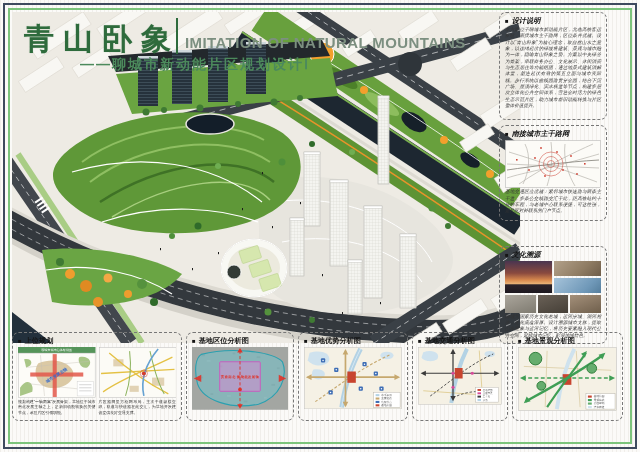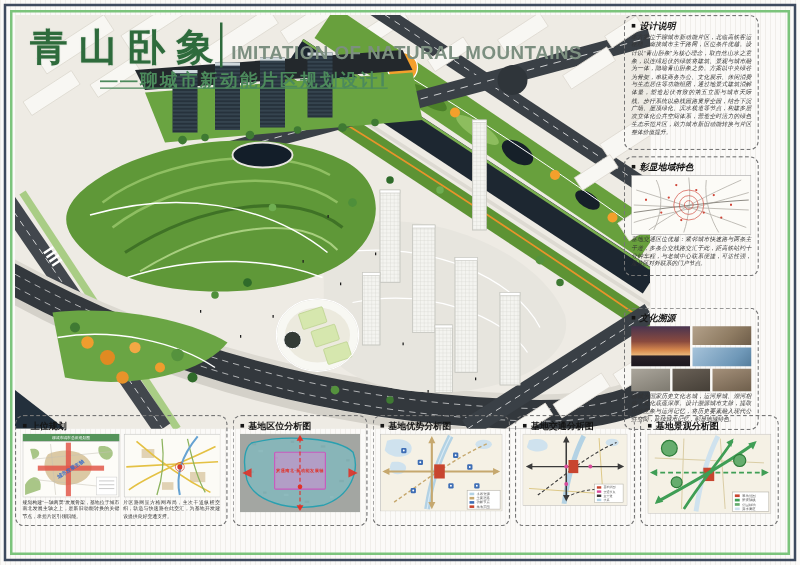--- a/index.html
+++ b/index.html
@@ -13,21 +13,21 @@
 
   
   .render{position:absolute;left:12px;top:12px;width:508px;height:331px;background:#efece6;z-index:1;}
   .render svg{position:absolute;inset:0;display:block;}
   .title-block{position:absolute;left:12px;top:6px;z-index:2;}
   .title-row{display:flex;align-items:flex-end;}
   .title-zh{font-family:"DejaVu Serif",serif;font-weight:bold;font-size:30px;line-height:1.1;
     color:#2e6b3c;letter-spacing:9px;text-shadow:0 0 1px rgba(46,107,60,.4);}
   .title-bar{width:2px;height:36px;background:#2e6b3c;margin:0 7px 1px -4px;}
   .title-en{font-size:15px;font-weight:bold;color:#7c8f80;letter-spacing:.4px;padding-bottom:4px;white-space:nowrap;}
-  .title-sub{font-size:14px;font-weight:bold;color:#4c8a5c;letter-spacing:2px;margin:1px 0 0 56px;text-decoration:underline;}
+  .title-sub{font-size:14px;font-weight:bold;color:#4c8a5c;letter-spacing:2px;margin:1px 0 0 56px;}
 
   
   .panel{border:1px dashed #777;border-radius:7px;box-sizing:border-box;padding:4px 5px;background:transparent;}
   .ph{margin:0 0 2px 0;font-size:7.2px;font-weight:bold;color:#151515;display:flex;align-items:center;gap:3px;line-height:1.1;}
   .bullet{font-size:6px;line-height:1;}
   .ptext{margin:1px 0 0 0;font-size:4.6px;line-height:1.38;color:#333;text-align:justify;}
 
   .sidebar{position:absolute;left:499px;top:12px;width:108px;height:332px;z-index:2;
     display:flex;flex-direction:column;gap:5px;font-style:italic;}
   .sp1{height:115px;} .sp2{height:101px;} .sp3{flex:1;margin-top:20px;}
@@ -291,21 +291,21 @@
       <h3 class="ph">
         <span class="bullet">■</span>
         <span>设计说明</span>
       </h3>
       <p class="ptext">本方案位于聊城市新动能片区，北临高铁客运枢纽，南接城市主干路网，区位条件优越。设计以“青山卧象”为核心理念，取自然山水之意象，以连绵起伏的绿坡将建筑、景观与城市融为一体，隐喻青山卧象之势。方案以中央绿谷为骨架，串联商务办公、文化展示、休闲消费与生态居住等功能组团，通过地景式建筑消解体量，塑造起伏有致的第五立面与城市天际线。步行系统以曲线园路贯穿全园，结合下沉广场、屋顶绿化、滨水栈道等节点，构建多层次立体化公共空间体系，营造全时活力的绿色生态示范片区，助力城市新旧动能转换与片区整体价值提升。</p>
     </section>
 
     <section class="panel sp2">
       <h3 class="ph">
         <span class="bullet">■</span>
-        <span>彰显地域特色</span>
+        <span>南接城市主干路网</span>
       </h3>
       <svg class="map-frame" viewBox="0 0 96 48">
         <rect x="0.3" y="0.3" width="95.4" height="47.4" fill="#fcfbf7" stroke="#aaa" stroke-width="0.5"></rect>
         <g stroke="#b8b5ae" stroke-width="0.7" fill="none">
           <path d="M2,38 C20,32 40,30 94,14"></path>
             <path d="M4,12 C30,20 60,30 92,42"></path>
           <path d="M46,2 C48,18 46,34 42,46"></path>
             <path d="M2,24 L94,28"></path>
           <path d="M14,44 C40,26 70,12 88,4"></path>
             <path d="M60,4 C58,20 64,36 70,46"></path>

